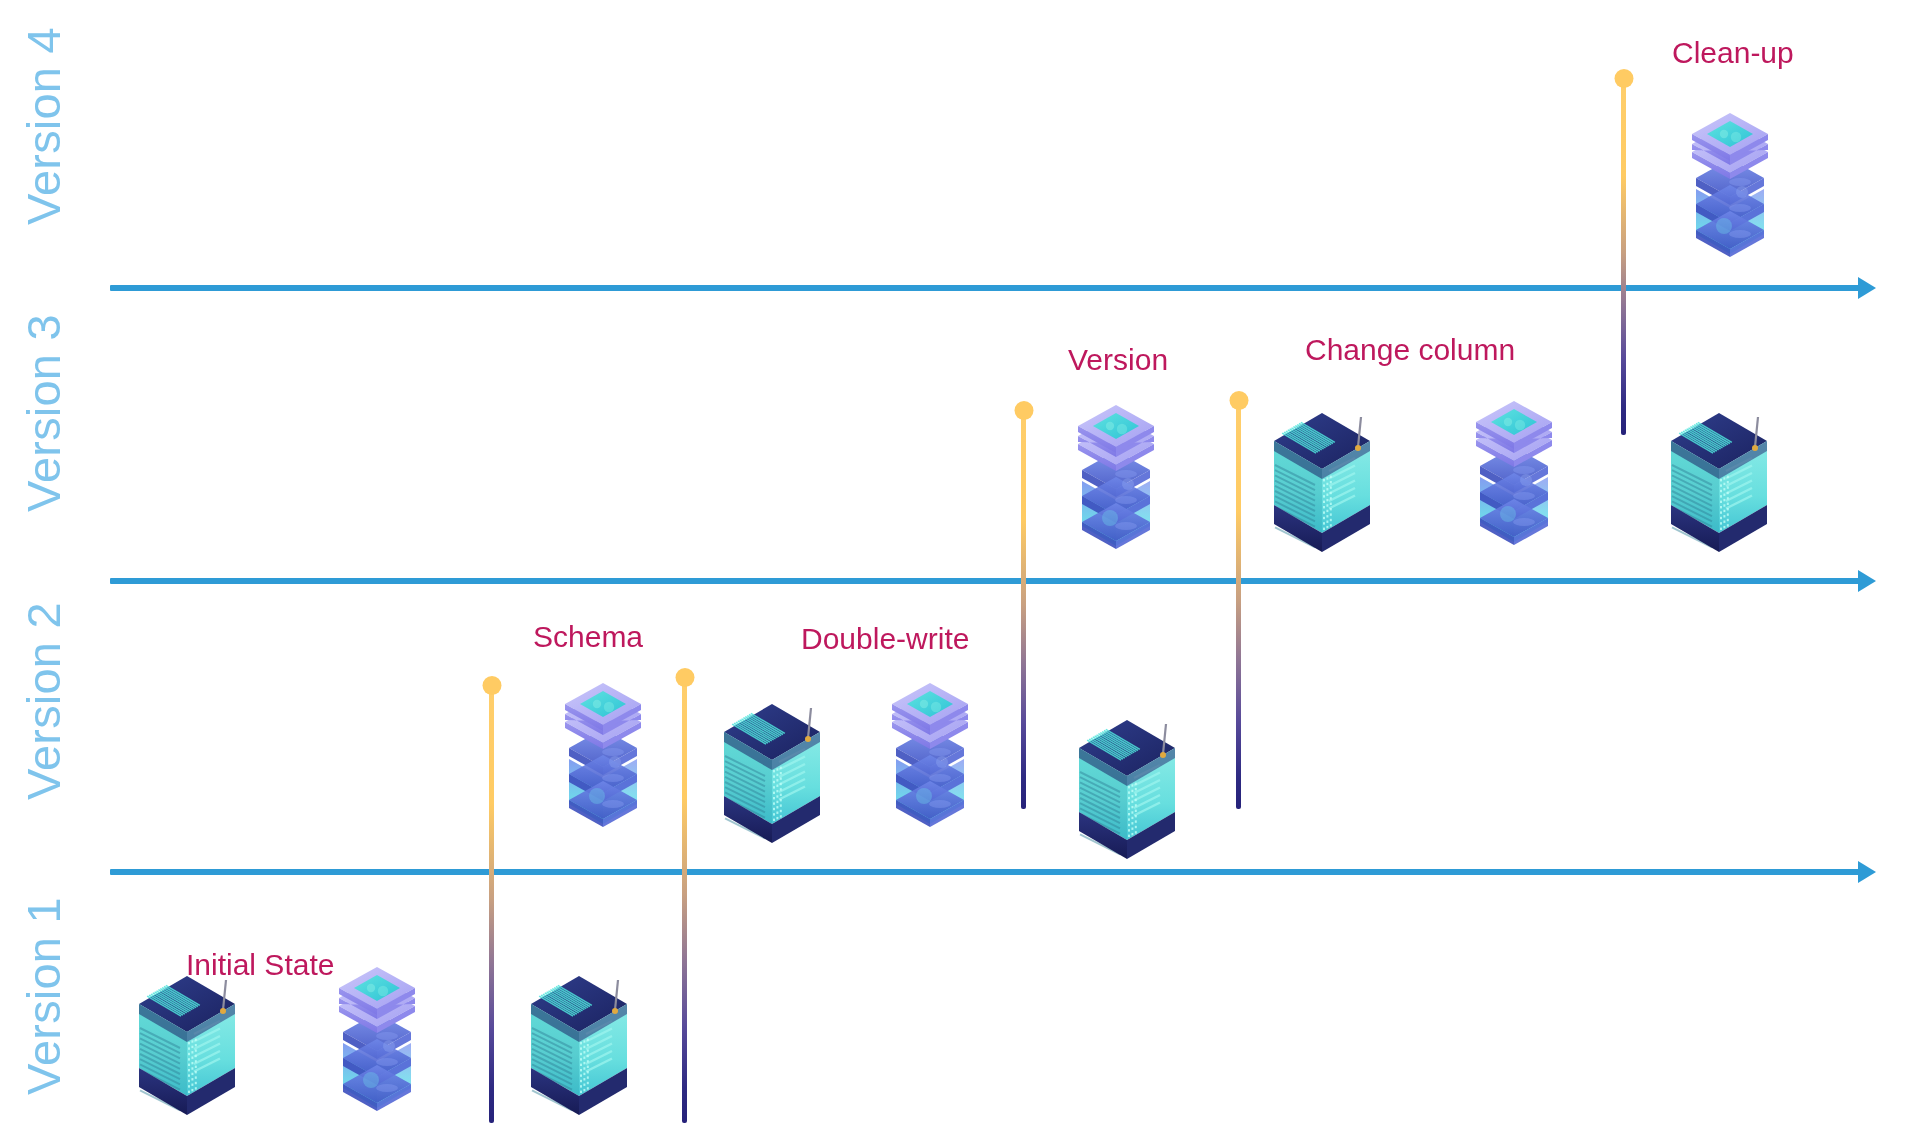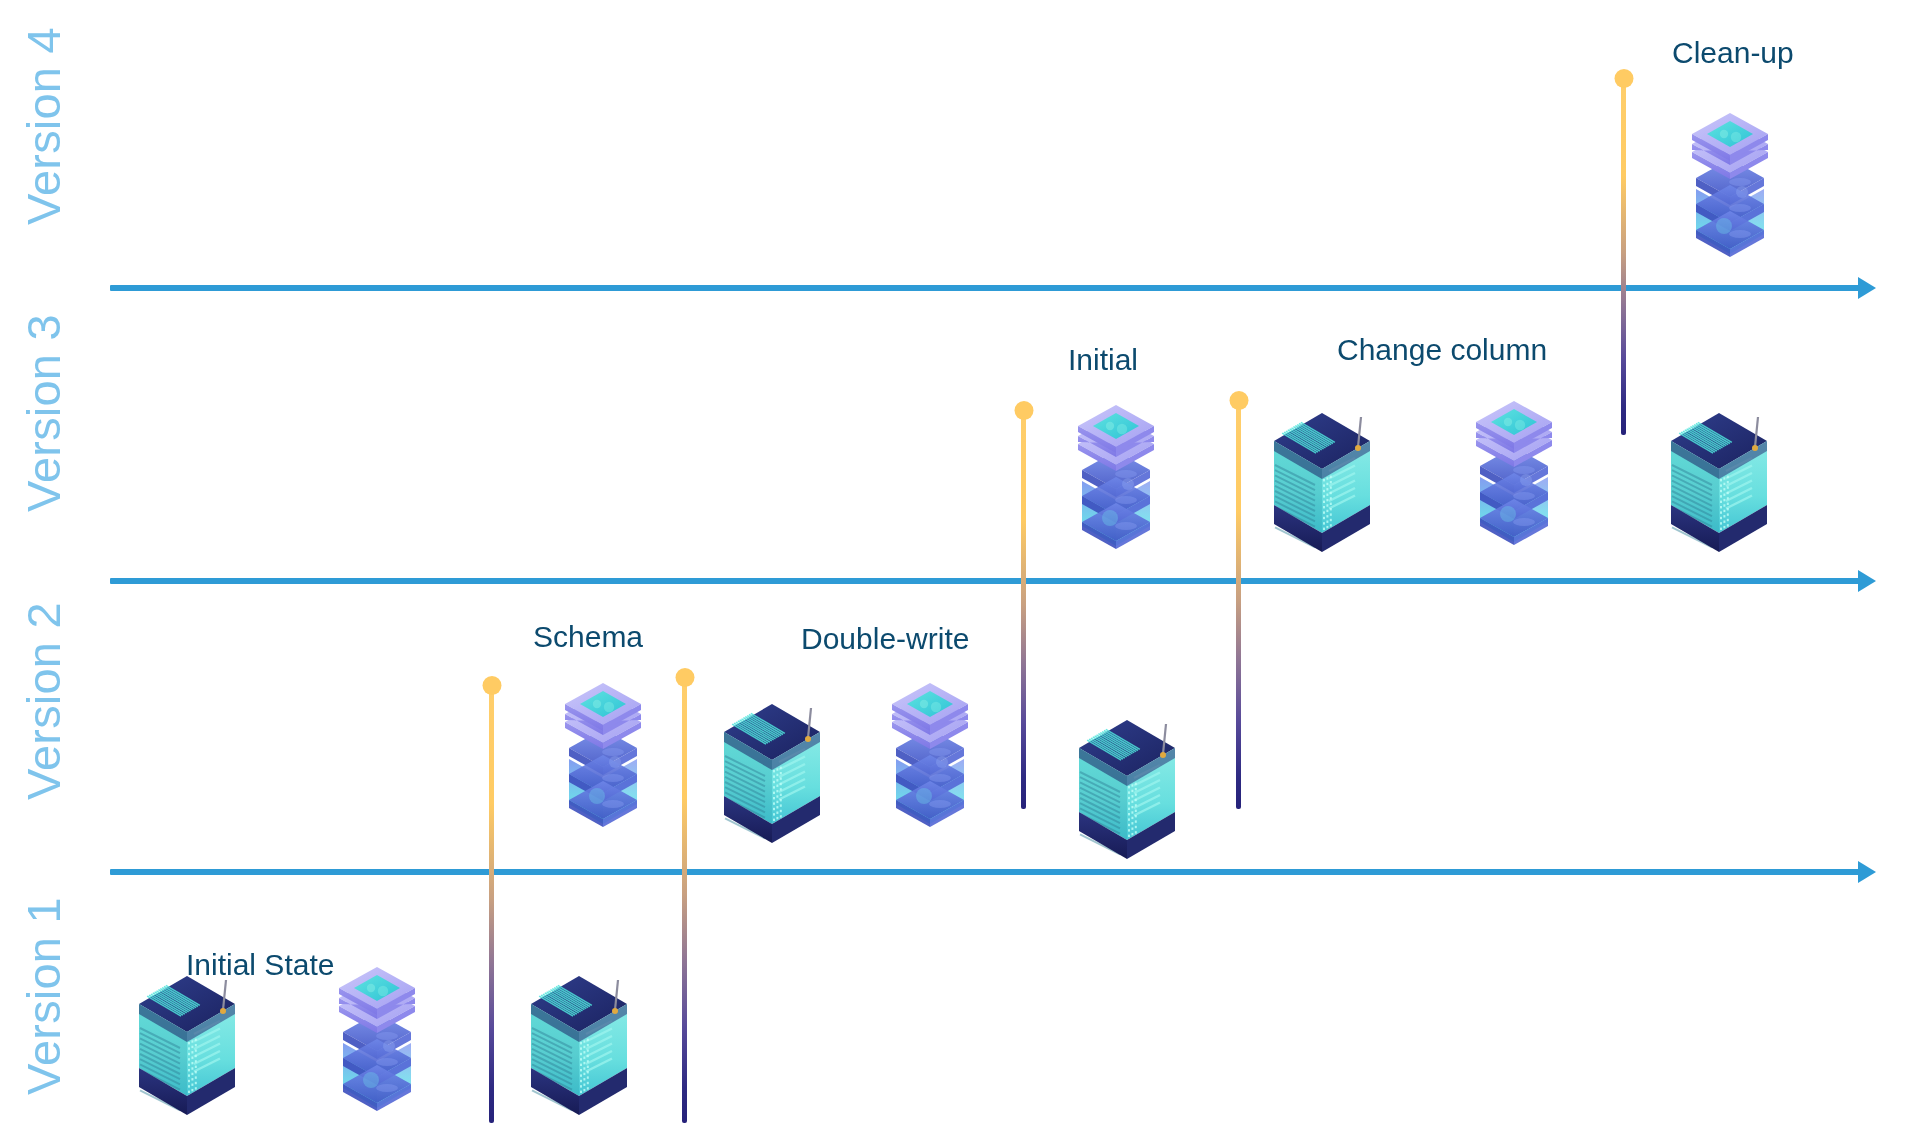--- a/index.html
+++ b/index.html
@@ -64,21 +64,21 @@
     transform:translateX(-50%);
     width:19px;height:19px;
     border-radius:50%;
     background:#FFCB63;
   }
 
   
   .caption{
     position:absolute;
     white-space:nowrap;
-    color:#0c4a6e;
+    color:#be185d;
     font-size:30px;
     font-weight:400;
     line-height:1;
   }
 
   
   .icon{position:absolute;}
   .icon svg{display:block;}
 </style>
 </head>
@@ -111,22 +111,22 @@
     <span class="dot"></span>
   </div>
   <div class="conn" style="left:1236px;top:407px;height:402px;">
     <span class="dot"></span>
   </div>
   <div class="conn" style="left:1621px;top:85px;height:350px;">
     <span class="dot"></span>
   </div>
 
   <div class="caption" style="left:1672px;top:38px;">Clean-up</div>
-  <div class="caption" style="left:1068px;top:345px;">Initial</div>
-  <div class="caption" style="left:1305px;top:335px;margin-left:32px;">Change column</div>
+  <div class="caption" style="left:1068px;top:345px;">Version</div>
+  <div class="caption" style="left:1305px;top:335px;">Change column</div>
   <div class="caption" style="left:533px;top:622px;">Schema</div>
   <div class="caption" style="left:753px;top:624px;margin-left:48px;">Double-write</div>
   <div class="caption" style="left:186px;top:906px;margin-top:44px;">Initial State</div>
 
   <div id="icon-layer">
       <div class="icon" style="left: 128px; top: 968px;">
         <svg viewBox="0 0 118 155" width="118" height="155">
     <polygon points="59,8 107,36 59,64 11,36" fill="url(#srvTop)"></polygon>
     <g clip-path="none">
             <line x1="19.12" y1="28.2" x2="53.12" y2="48.2" stroke="#4FE3DC" stroke-width="1.5" opacity=".85"></line>

